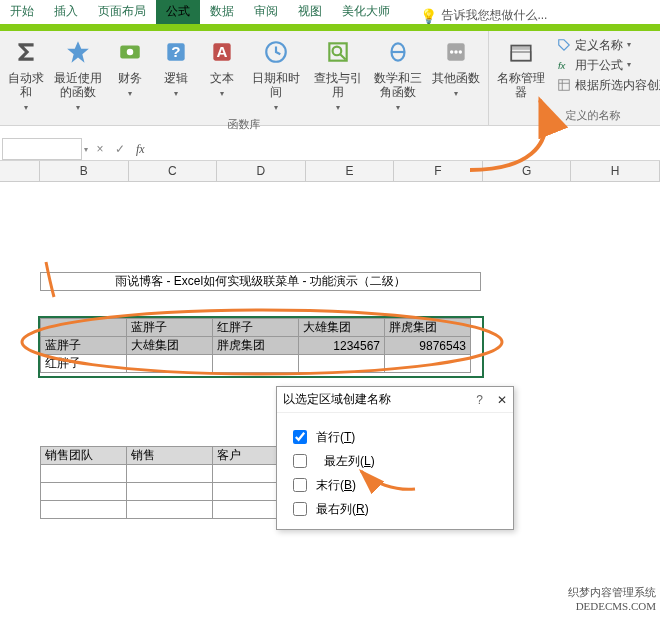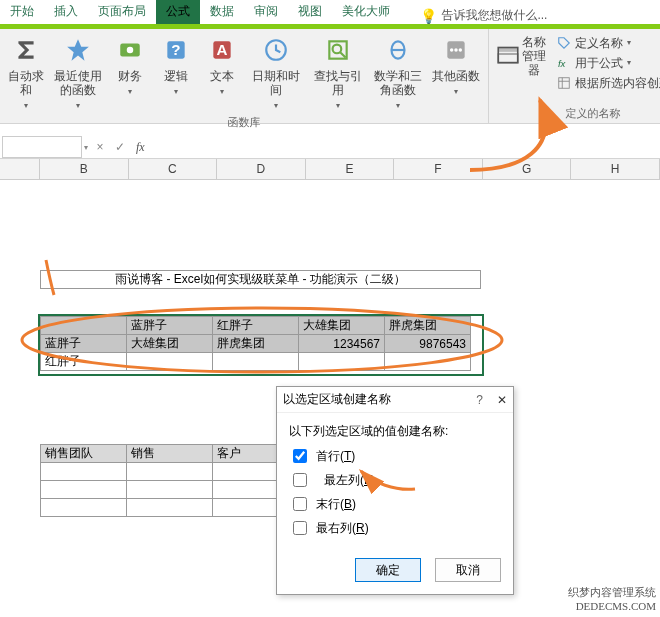--- a/index.html
+++ b/index.html
@@ -1,35 +1,35 @@
 <!DOCTYPE html>
 <html><head>
 <meta charset="utf-8">
 <style>
   html, body { margin: 0; padding: 0; font-family: "Microsoft YaHei", "SimSun", sans-serif; font-size: 12px; background: #fff; width: 660px; height: 617px; overflow: hidden; position: relative; }
   
-  .tabs { display: flex; align-items: flex-end; height: 24px; background: #fff; border-bottom: 5px solid #84cc16; font-size: 12px; text-align: center; }
+  .tabs { display: flex; align-items: flex-end; height: 24px; background: #fff; border-bottom: 7px solid #84cc16; font-size: 12px; text-align: center; }
   .tabs .tab { padding: 4px 10px; color: #2b7151; cursor: pointer; }
   .tabs .tab.active { background: #217346; color: #000000; }
   .tabs .tell { display: flex; align-items: center; color: #555; margin-left: 20px; gap: 4px; }
   .bulb { color: #f7b627; font-size: 14px; }
   
   .ribbon { display: flex; background: #f1f1f1; border-bottom: 1px solid #d4d4d4; height: 94px; }
   .group { display: flex; flex-direction: column; align-items: center; border-right: 1px solid #d4d4d4; padding: 2px 6px 0 6px; height: 94px; box-sizing: border-box; }
   .group .cmds { display: flex; gap: 6px; flex: 1; align-items: flex-start; }
   .cmd { display: flex; flex-direction: column; align-items: center; width: 40px; cursor: pointer; color: #444; text-align: center; line-height: 14px; padding-top: 4px; }
   .cmd .ico { width: 30px; height: 30px; display: flex; align-items: center; justify-content: center; margin-bottom: 4px; }
   .cmd .ico svg { width: 26px; height: 26px; }
   .cmd .dd { font-size: 8px; color: #666; margin-top: 2px; }
   .group-label { font-size: 11px; color: #666; margin: 2px 0 2px 0; width: 100%; text-align: center; }
   
   .names-col { display: flex; flex-direction: column; justify-content: flex-start; padding: 4px 4px 0 4px; gap: 4px; min-width: 130px; }
   .names-col .row { display: flex; align-items: center; gap: 4px; font-size: 12px; color: #444; cursor: pointer; line-height: 16px; }
   .names-col .row svg { width: 14px; height: 14px; flex: none; }
-  .names-mgr { display: flex; flex-direction: row; align-items: center; width: 52px; }
+  .names-mgr { display: flex; flex-direction: column; align-items: center; width: 52px; }
   
   .fxbar { display: flex; align-items: center; height: 22px; border-bottom: 1px solid #d4d4d4; background: #fff; margin-top: 12px; }
   .namebox { width: 70px; height: 20px; border: 1px solid #ccc; margin-left: 2px; padding: 0 4px; font-size: 12px; }
   .fxbar .ctrl { width: 20px; text-align: center; color: #888; font-size: 12px; }
   .fxbar .fx { font-style: italic; font-family: "Times New Roman", serif; color: #555; padding: 0 6px; }
   .fxinput { flex: 1; border: none; height: 20px; padding: 0 4px; font-size: 12px; }
   
   .colhdrs { display: flex; height: 20px; border-bottom: 1px solid #ccc; background: #f3f3f3; }
   .colhdrs .corner { width: 40px; border-right: 1px solid #ccc; background: #f3f3f3; }
   .colhdrs .ch { width: 90px; text-align: center; border-right: 1px solid #ccc; line-height: 20px; color: #444; background: #f3f3f3; }
@@ -322,44 +322,39 @@
 
 <div class="dlg">
   <div class="titlebar">
     <span>以选定区域创建名称</span>
     <span class="r">
       <span style="color:#666;">?</span>
       <span style="color:#333;">✕</span>
     </span>
   </div>
   <div class="body">
-    <div class="lbl">以下列选定区域的值创建名称:</div>
     <div class="opts">
       <label>
         <input type="checkbox" checked="" style="">
         <span><span>首行</span>(<span class="u">T</span>)</span>
       </label>
       <label style="position:relative;gap:14px;">
         <input type="checkbox" style="">
         <span><span>最左列</span>(<span class="u">L</span>)</span>
       </label>
       <label>
         <input type="checkbox" style="">
         <span><span>末行</span>(<span class="u">B</span>)</span>
       </label>
       <label>
         <input type="checkbox" style="">
         <span><span>最右列</span>(<span class="u">R</span>)</span>
       </label>
     </div>
   </div>
-  <div class="btns">
-    <button class="primary">确定</button>
-    <button>取消</button>
-  </div>
 
   <svg style="position:absolute; left:78px; top:74px; pointer-events:none;" width="80" height="40">
     <defs>
         <marker id="ah3" markerWidth="10" markerHeight="10" refX="8" refY="3" orient="auto">
           <path d="M0,0 L9,3 L0,6 z" fill="#ed7d31"></path>
         </marker>
       </defs>
     <path d="M60 28 C40 30 18 22 6 10" fill="none" stroke="#ed7d31" stroke-width="3" marker-end="url(#ah3)"></path>
   </svg>
 </div>

